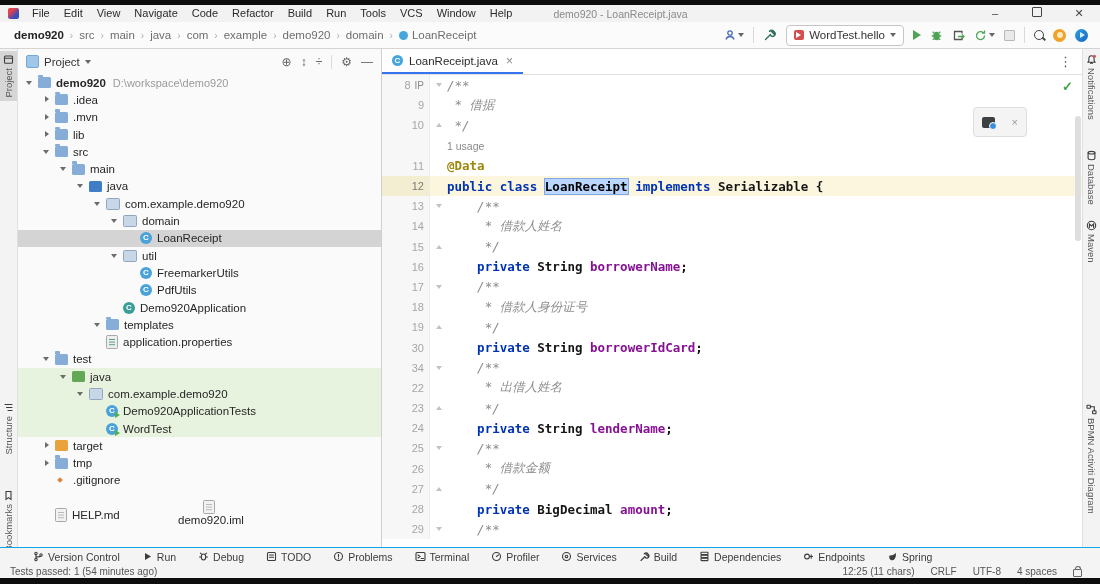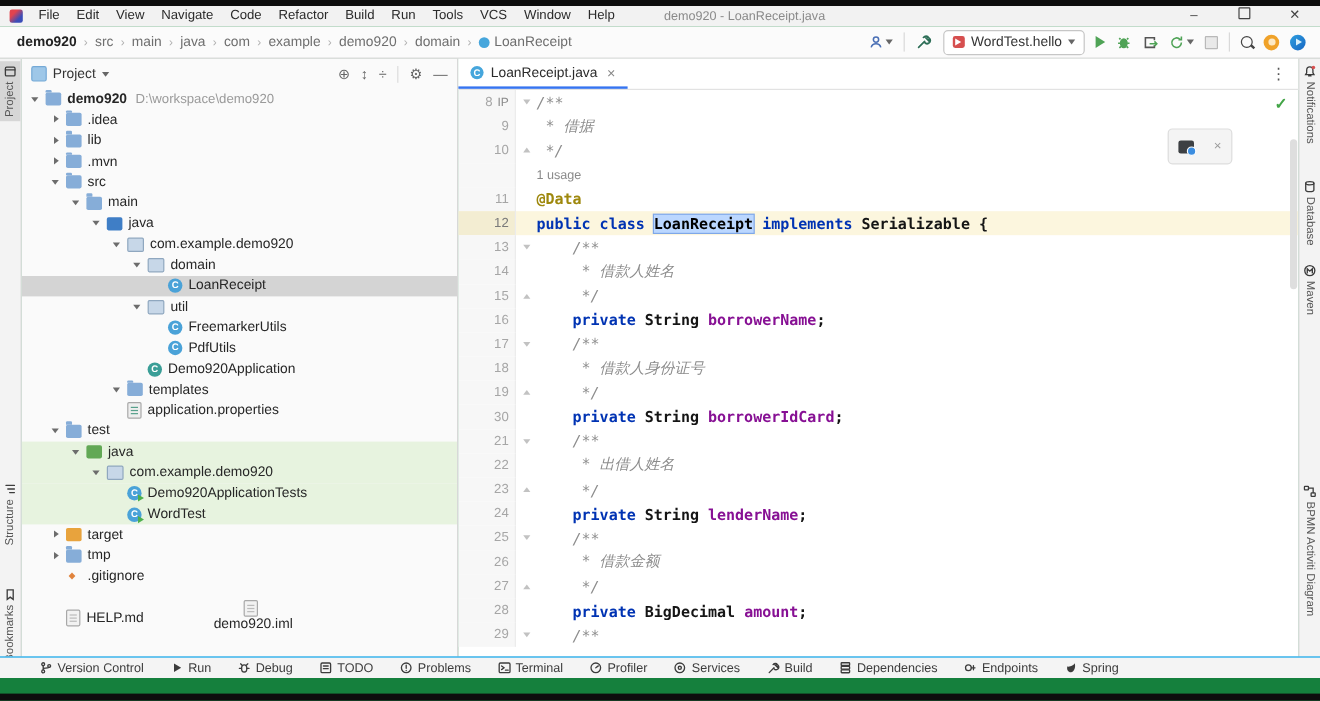--- a/index.html
+++ b/index.html
@@ -299,26 +299,26 @@
             <span class="extra">D:\workspace\demo920</span>
           </div>
           <div class="trow" style="padding-left: 23px;">
             <span class="chv chv-r"></span>
             <span class="ti ti-folder"></span>
             <span class="tlabel">.idea</span>
           </div>
           <div class="trow" style="padding-left: 23px;">
             <span class="chv chv-r"></span>
             <span class="ti ti-folder"></span>
+            <span class="tlabel">.mvn</span>
+          </div>
+          <div class="trow" style="padding-left: 23px;">
+            <span class="chv chv-r"></span>
+            <span class="ti ti-folder"></span>
             <span class="tlabel">lib</span>
-          </div>
-          <div class="trow" style="padding-left: 23px;">
-            <span class="chv chv-r"></span>
-            <span class="ti ti-folder"></span>
-            <span class="tlabel">.mvn</span>
           </div>
           <div class="trow" style="padding-left: 23px;">
             <span class="chv chv-d"></span>
             <span class="ti ti-folder"></span>
             <span class="tlabel">src</span>
           </div>
           <div class="trow" style="padding-left: 40px;">
             <span class="chv chv-d"></span>
             <span class="ti ti-folder"></span>
             <span class="tlabel">main</span>
@@ -540,21 +540,21 @@
           </div>
           <div class="cline">
             <span class="gut">
               <span>30</span>
             </span>
             <span class="fold"></span>
             <span class="ctext"><span class="tk-k">    private </span><span class="tk-p">String </span><span class="tk-f">borrowerIdCard</span><span class="tk-p">;</span></span>
           </div>
           <div class="cline">
             <span class="gut">
-              <span>21</span>
+              <span>34</span>
             </span>
             <span class="fold">
               <span class="fold-d"></span>
             </span>
             <span class="ctext"><span class="tk-c">    /**</span></span>
           </div>
           <div class="cline">
             <span class="gut">
               <span>22</span>
             </span>
@@ -772,15 +772,25 @@
       <span class="bb-item">
         <span style="display: inline-flex;">
           <svg width="11" height="11" viewBox="0 0 11 11" fill="none" stroke="#3c3c3c" stroke-width="1.1" stroke-linecap="round">
             <path d="M5.5 9.2C3 9.2 1.8 7 2.4 4.4 4.4 5 8 3.4 8.6 1.8c1 3-.4 7.4-3.1 7.4z" fill="#3c3c3c" stroke="none"></path>
           </svg>
         </span>
         <span>Spring</span>
       </span>
     </div>
 
+  <div class="status-bar">
+    <span>Tests passed: 1 (54 minutes ago)</span>
+    <span class="sb-right" id="sbRight">
+        <span>12:25 (11 chars)</span>
+        <span>CRLF</span>
+        <span>UTF-8</span>
+        <span>4 spaces</span>
+        <span class="lock"></span>
+      </span>
+  </div>
 
   <div class="black-bottom"></div>
 </div>
 
 </body></html>

